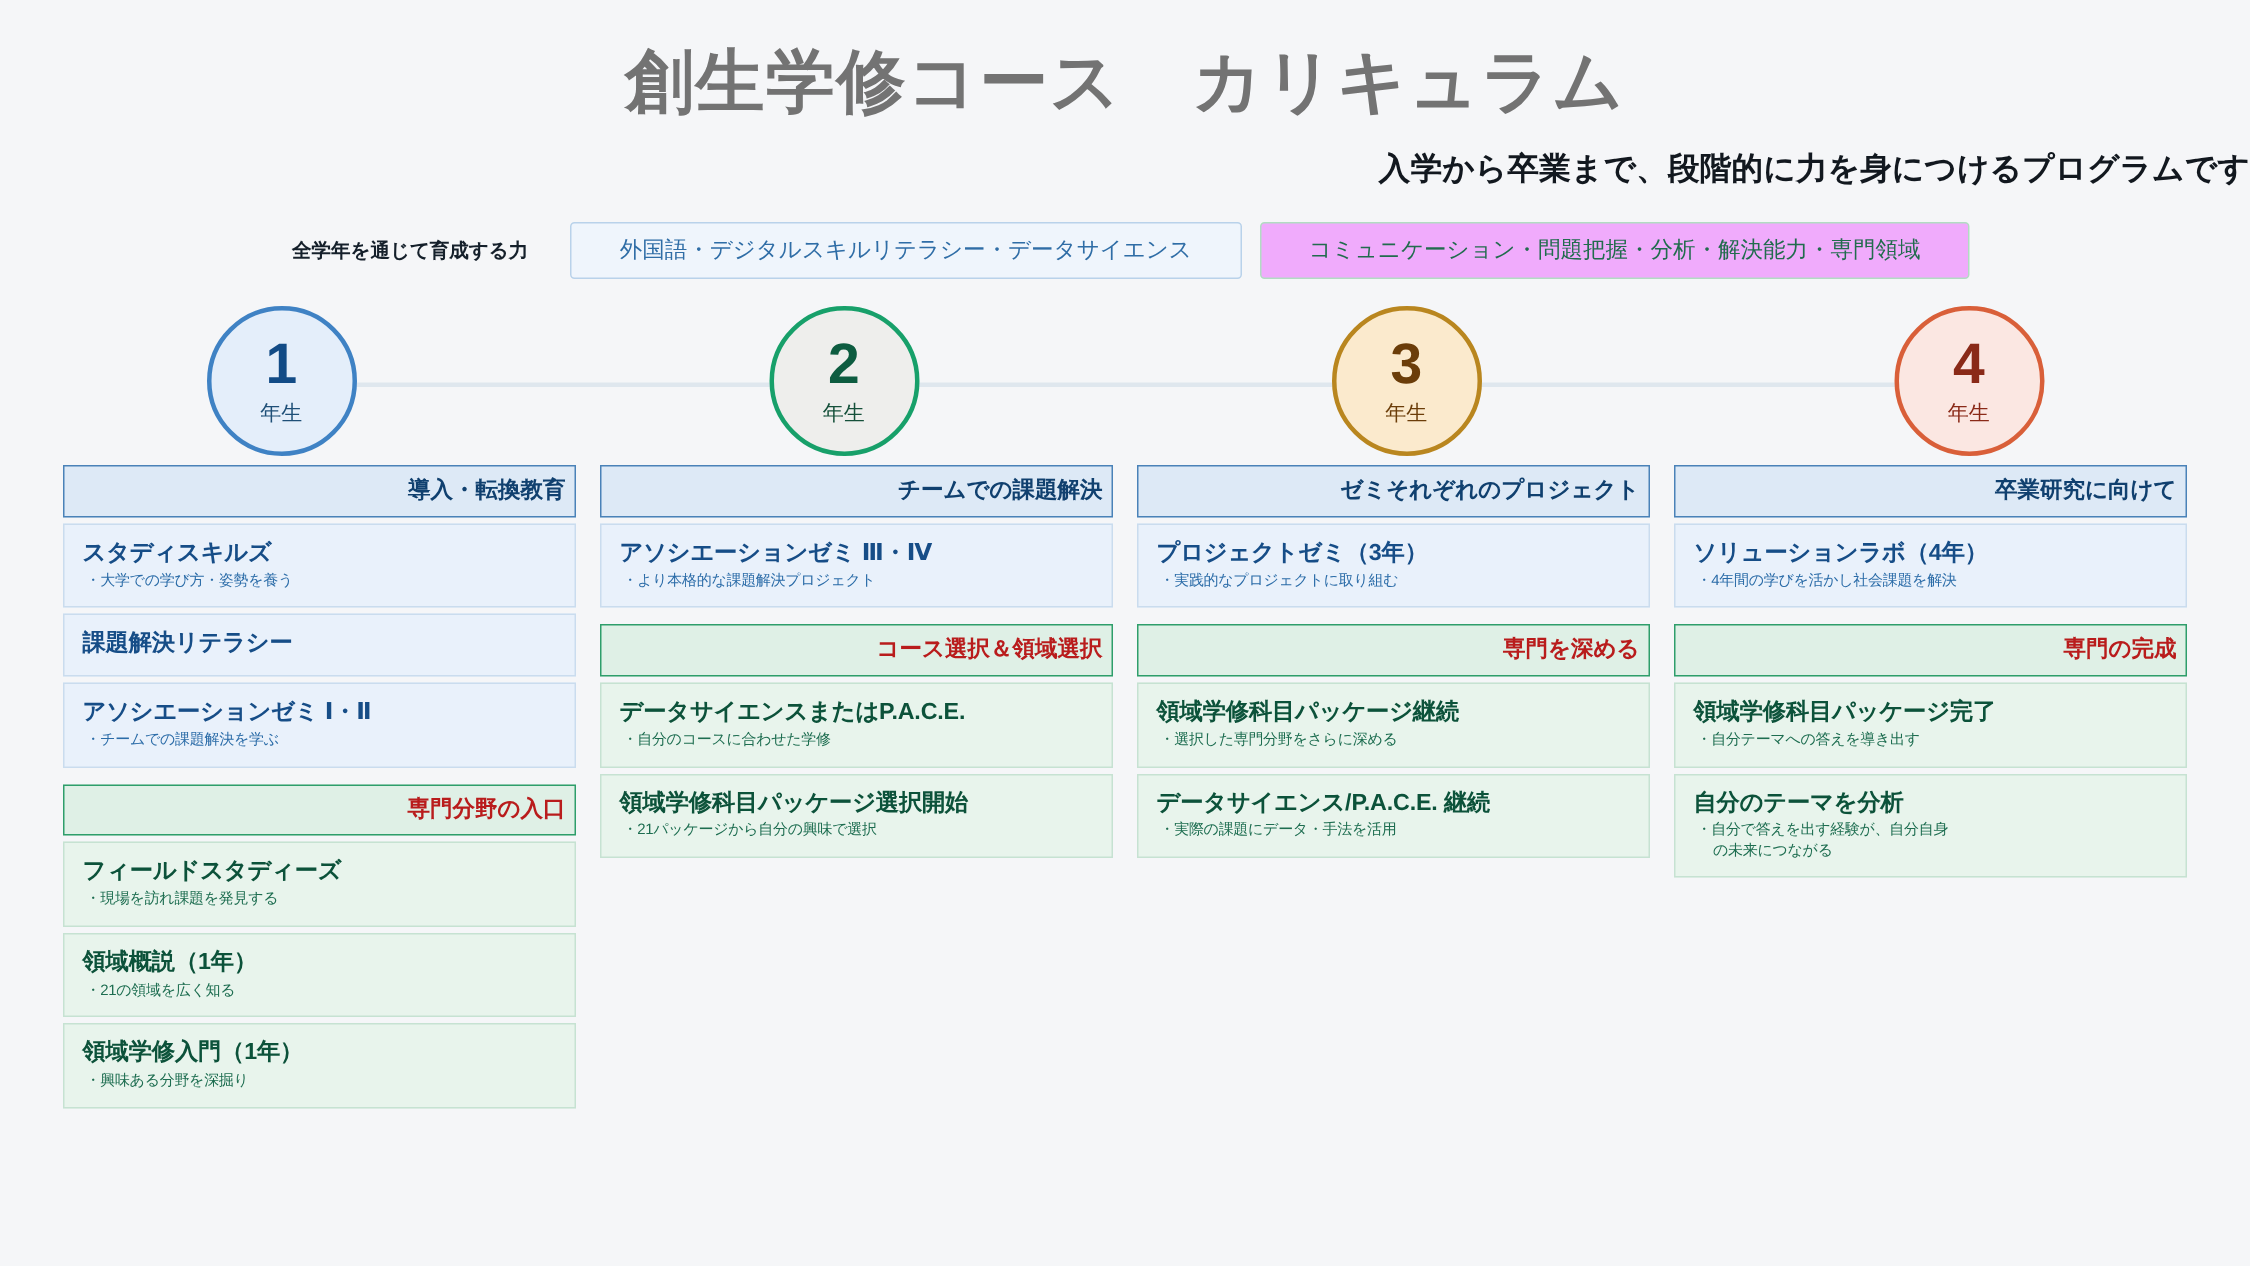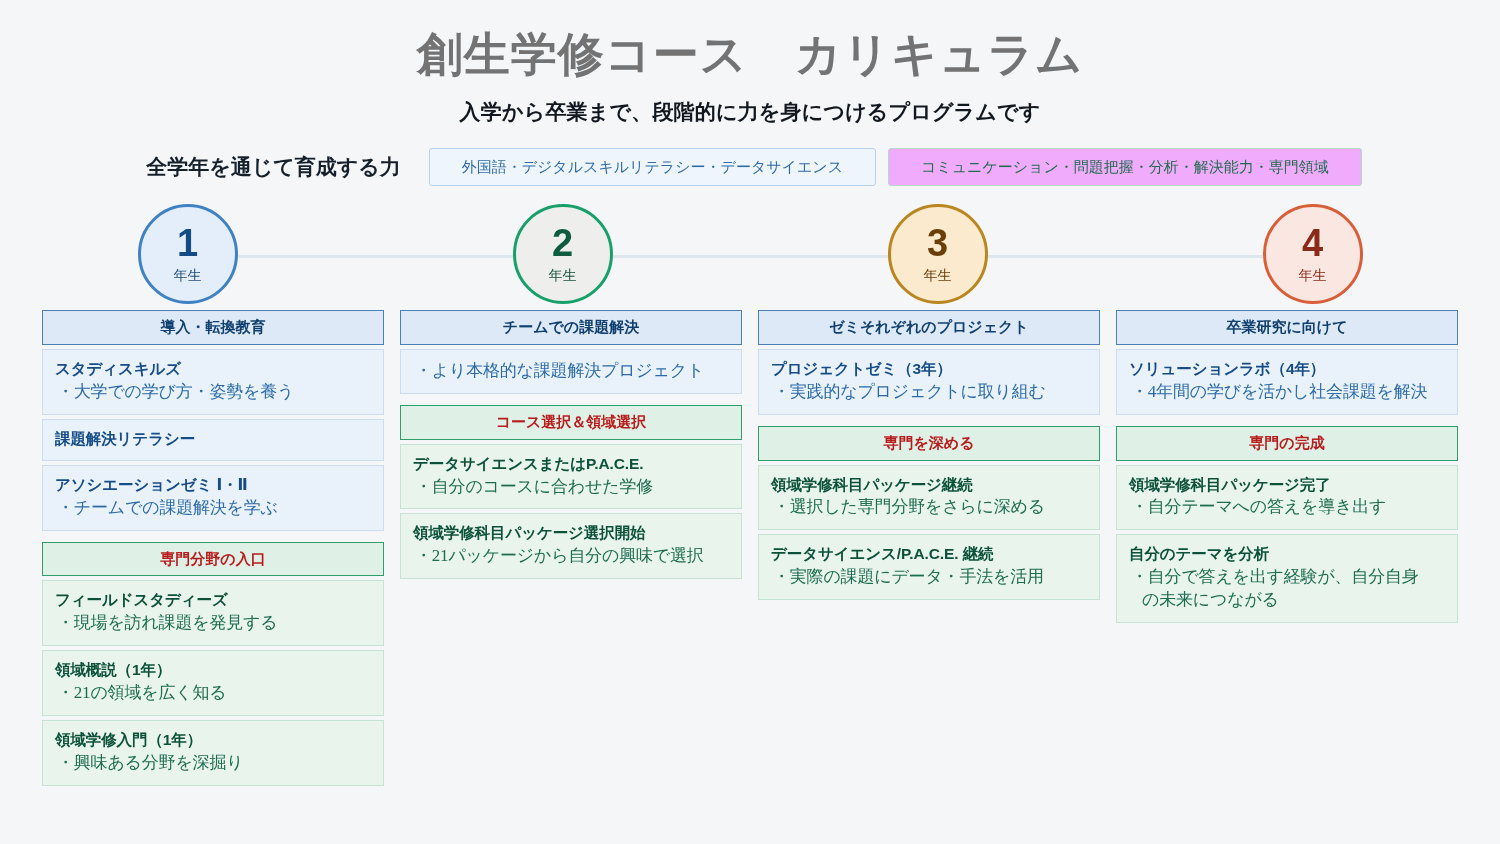--- a/index.html
+++ b/index.html
@@ -20,40 +20,40 @@
     text-align: center;
     font-size: 46px;
     font-weight: bold;
     color: #737373;
     letter-spacing: 1px;
     margin: 0;
     padding-top: 27px;
     line-height: 1.2;
   }
   .page-subtitle {
-    text-align: center;
+    text-align: right;
     font-size: 21px;
     font-weight: bold;
     color: #12181f;
     margin: 0;
     padding-top: 16px;
     letter-spacing: 0.2px;
   }
 
   
   .skills-row {
     display: flex;
     align-items: center;
     justify-content: center;
     gap: 12px;
     margin-top: 22px;
     padding-left: 8px;
   }
   .skills-label {
-    font-size: 21px;
+    font-size: 13px;
     font-weight: bold;
     color: #15202b;
     white-space: nowrap;
     margin-right: 16px;
   }
   .skill-badge {
     font-size: 15px;
     padding: 9px 32px;
     border-radius: 3px;
     white-space: nowrap;
@@ -140,21 +140,21 @@
     margin-top: 2px;
     align-items: flex-start;
   }
   .column {
     flex: 1 1 0;
     min-width: 0;
   }
   .group { margin-bottom: 11px; }
 
   .group-header {
-    text-align: center;
+    text-align: right;
     font-size: 15px;
     font-weight: bold;
     padding: 7px 6px;
     box-sizing: border-box;
     line-height: 1.25;
   }
   .group.blue .group-header {
     background: #dde9f6;
     border: 1.5px solid #4a82b8;
     color: #10406f;
@@ -180,26 +180,25 @@
     border: 1px solid #c6e2d2;
   }
   .card .card-title {
     font-size: 15.5px;
     font-weight: bold;
     letter-spacing: -0.1px;
   }
   .group.blue .card .card-title { color: #164d87; }
   .group.green .card .card-title { color: #0c523a; }
   .card .card-bullet {
-    font-size: 17px;
+    font-size: 10px;
     margin-top: 1px;
     letter-spacing: -0.2px;
     text-indent: 0;
     padding-left: 2px;
-    font-family: Liberation Serif, serif;
   }
   .group.blue .card .card-bullet { color: #2b6ca8; }
   .group.green .card .card-bullet { color: #1d6d50; }
   .card .card-bullet.wrap {
     padding-left: 13px;
     text-indent: -11px;
   }
 </style>
 </head>
 <body>
@@ -272,20 +271,21 @@
         <div class="card">
           <div class="card-title">領域学修入門（1年）</div>
           <div class="card-bullet">・興味ある分野を深掘り</div>
         </div>
       </div>
     </div>
     <div class="column">
       <div class="group blue">
         <div class="group-header">チームでの課題解決</div>
         <div class="card">
+          <div class="card-title">アソシエーションゼミ Ⅲ・Ⅳ</div>
           <div class="card-bullet">・より本格的な課題解決プロジェクト</div>
         </div>
       </div>
       <div class="group green">
         <div class="group-header">コース選択＆領域選択</div>
         <div class="card">
           <div class="card-title">データサイエンスまたはP.A.C.E.</div>
           <div class="card-bullet">・自分のコースに合わせた学修</div>
         </div>
         <div class="card">

